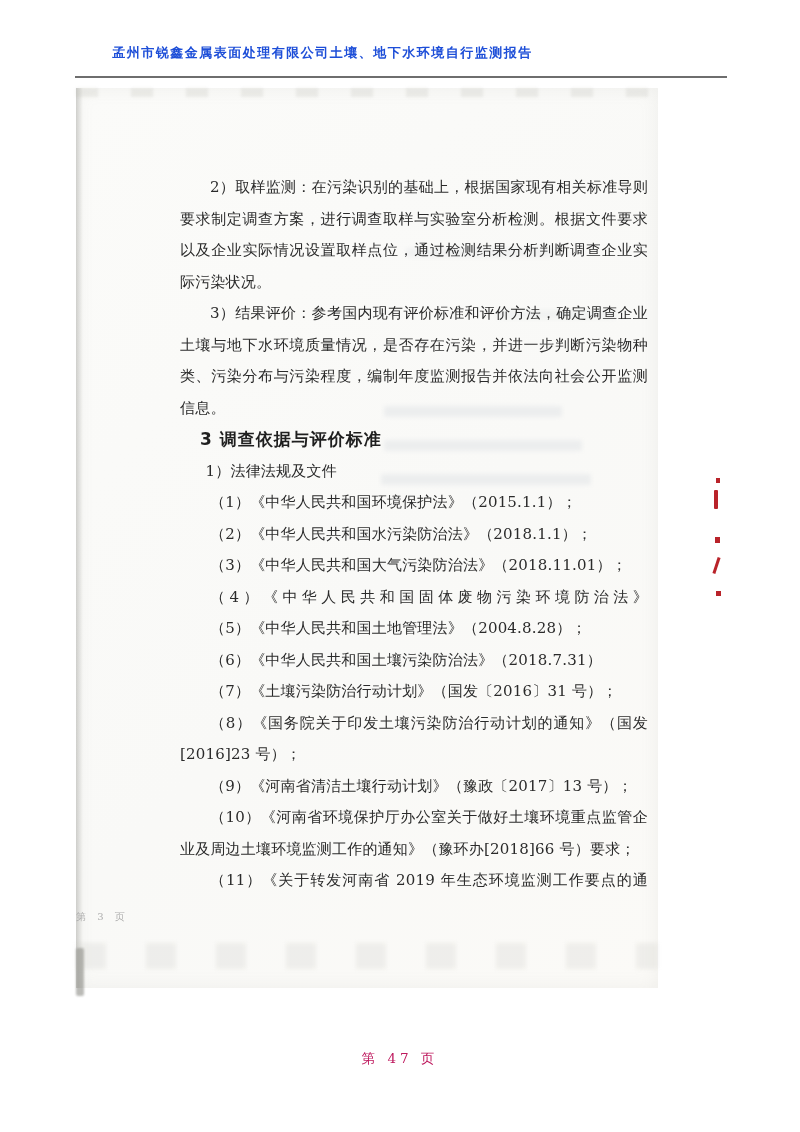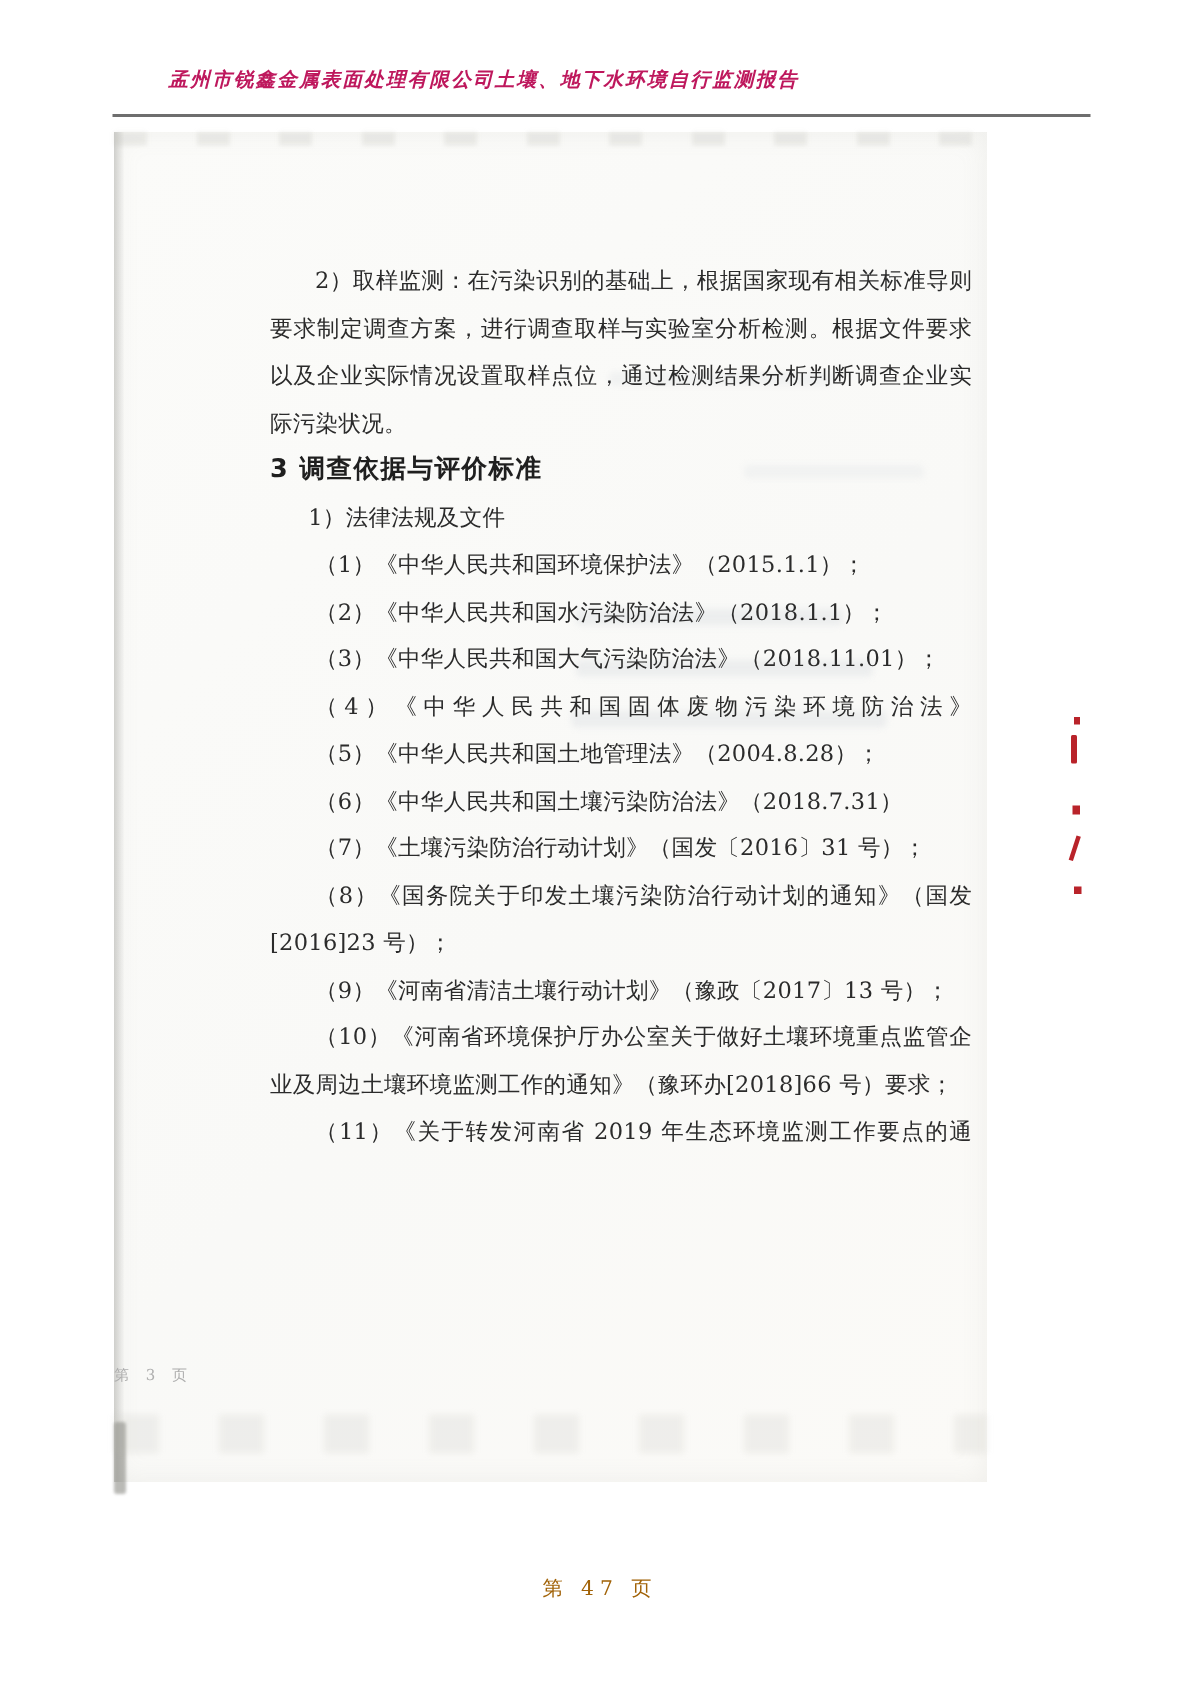--- a/index.html
+++ b/index.html
@@ -3,23 +3,22 @@
 <meta charset="utf-8">
 <style>
   * { margin:0; padding:0; box-sizing:border-box; }
   html,body { width:800px; height:1132px; background:#ffffff; overflow:hidden; }
   body { font-family:"DejaVu Serif","Liberation Serif",serif; position:relative; }
 
   
   .doc-header {
     position:absolute; left:0; top:44px; width:645px;
     text-align:center; font-weight:bold; font-size:13px; letter-spacing:1.5px;
-    color:#be185d;
+    color:#1d4ed8;
     font-family:"DejaVu Sans","Liberation Sans",sans-serif;
-    font-style:italic;
   }
   .header-rule {
     position:absolute; left:75px; top:76px; width:652px; height:2px;
     background:#4a4a4a; opacity:.8;
   }
 
   
   .scan-page {
     position:absolute; left:76px; top:88px; width:582px; height:900px;
     background:linear-gradient(135deg,#fbfbf9 0%,#f9f9f7 55%,#fbfaf7 100%);
@@ -64,32 +63,33 @@
   .content {
     position:absolute; left:104px; top:84px; width:468px;
     font-size:15px; line-height:31.5px; color:#2b2b2b;
     text-align:justify; letter-spacing:.2px;
   }
   .para { text-indent:2em; height:126px; overflow:hidden; }
   .section-heading {
     font-weight:bold; font-size:17px; height:31.5px; line-height:31.5px;
     letter-spacing:1px; color:#1f1f1f; overflow:hidden; text-align:left;
     font-family:"DejaVu Sans","Liberation Sans",sans-serif;
+    margin-left:20px;
   }
   .subsection-heading { text-indent:1.7em; height:31.5px; overflow:hidden; text-align:left; }
   .law-item { text-indent:2em; height:31.5px; overflow:hidden; }
   .law-item.two-line { height:63px; }
 
   .inner-page-number {
     position:absolute; left:0; top:822px; width:100%;
     font-size:10px; color:#aeaeae; letter-spacing:4px;
   }
   .footer-page-number {
     position:absolute; left:0; top:1050px; width:800px;
-    text-align:center; font-size:13.5px; color:#a16207; letter-spacing:4px;
+    text-align:center; font-size:13.5px; color:#be185d; letter-spacing:4px;
   }
 </style>
 </head>
 <body>
 
 <div class="doc-header">孟州市锐鑫金属表面处理有限公司土壤、地下水环境自行监测报告</div>
 <div class="header-rule"></div>
 
 <div class="scan-page">
   <div class="scan-edge-left"></div>
@@ -104,20 +104,21 @@
   <div class="ghost ghost-5"></div>
 
   <div class="red-mark red-mark-1"></div>
   <div class="red-mark red-mark-2"></div>
   <div class="red-mark red-mark-3"></div>
   <div class="red-mark red-mark-4"></div>
   <div class="red-mark red-mark-5"></div>
 
   <div class="content">
     <p class="para">2）取样监测：在污染识别的基础上，根据国家现有相关标准导则要求制定调查方案，进行调查取样与实验室分析检测。根据文件要求以及企业实际情况设置取样点位，通过检测结果分析判断调查企业实际污染状况。</p>
+    <p class="para">3）结果评价：参考国内现有评价标准和评价方法，确定调查企业土壤与地下水环境质量情况，是否存在污染，并进一步判断污染物种类、污染分布与污染程度，编制年度监测报告并依法向社会公开监测信息。</p>
     <p class="section-heading">3 调查依据与评价标准</p>
     <p class="subsection-heading">1）法律法规及文件</p>
     <p class="law-item">（1）《中华人民共和国环境保护法》（2015.1.1）；</p>
     <p class="law-item">（2）《中华人民共和国水污染防治法》（2018.1.1）；</p>
     <p class="law-item">（3）《中华人民共和国大气污染防治法》（2018.11.01）；</p>
     <p class="law-item">（4）《中华人民共和国固体废物污染环境防治法》（2016.11.7）；</p>
     <p class="law-item">（5）《中华人民共和国土地管理法》（2004.8.28）；</p>
     <p class="law-item">（6）《中华人民共和国土壤污染防治法》（2018.7.31）</p>
     <p class="law-item">（7）《土壤污染防治行动计划》（国发〔2016〕31 号）；</p>
     <p class="law-item two-line">（8）《国务院关于印发土壤污染防治行动计划的通知》（国发[2016]23 号）；</p>

